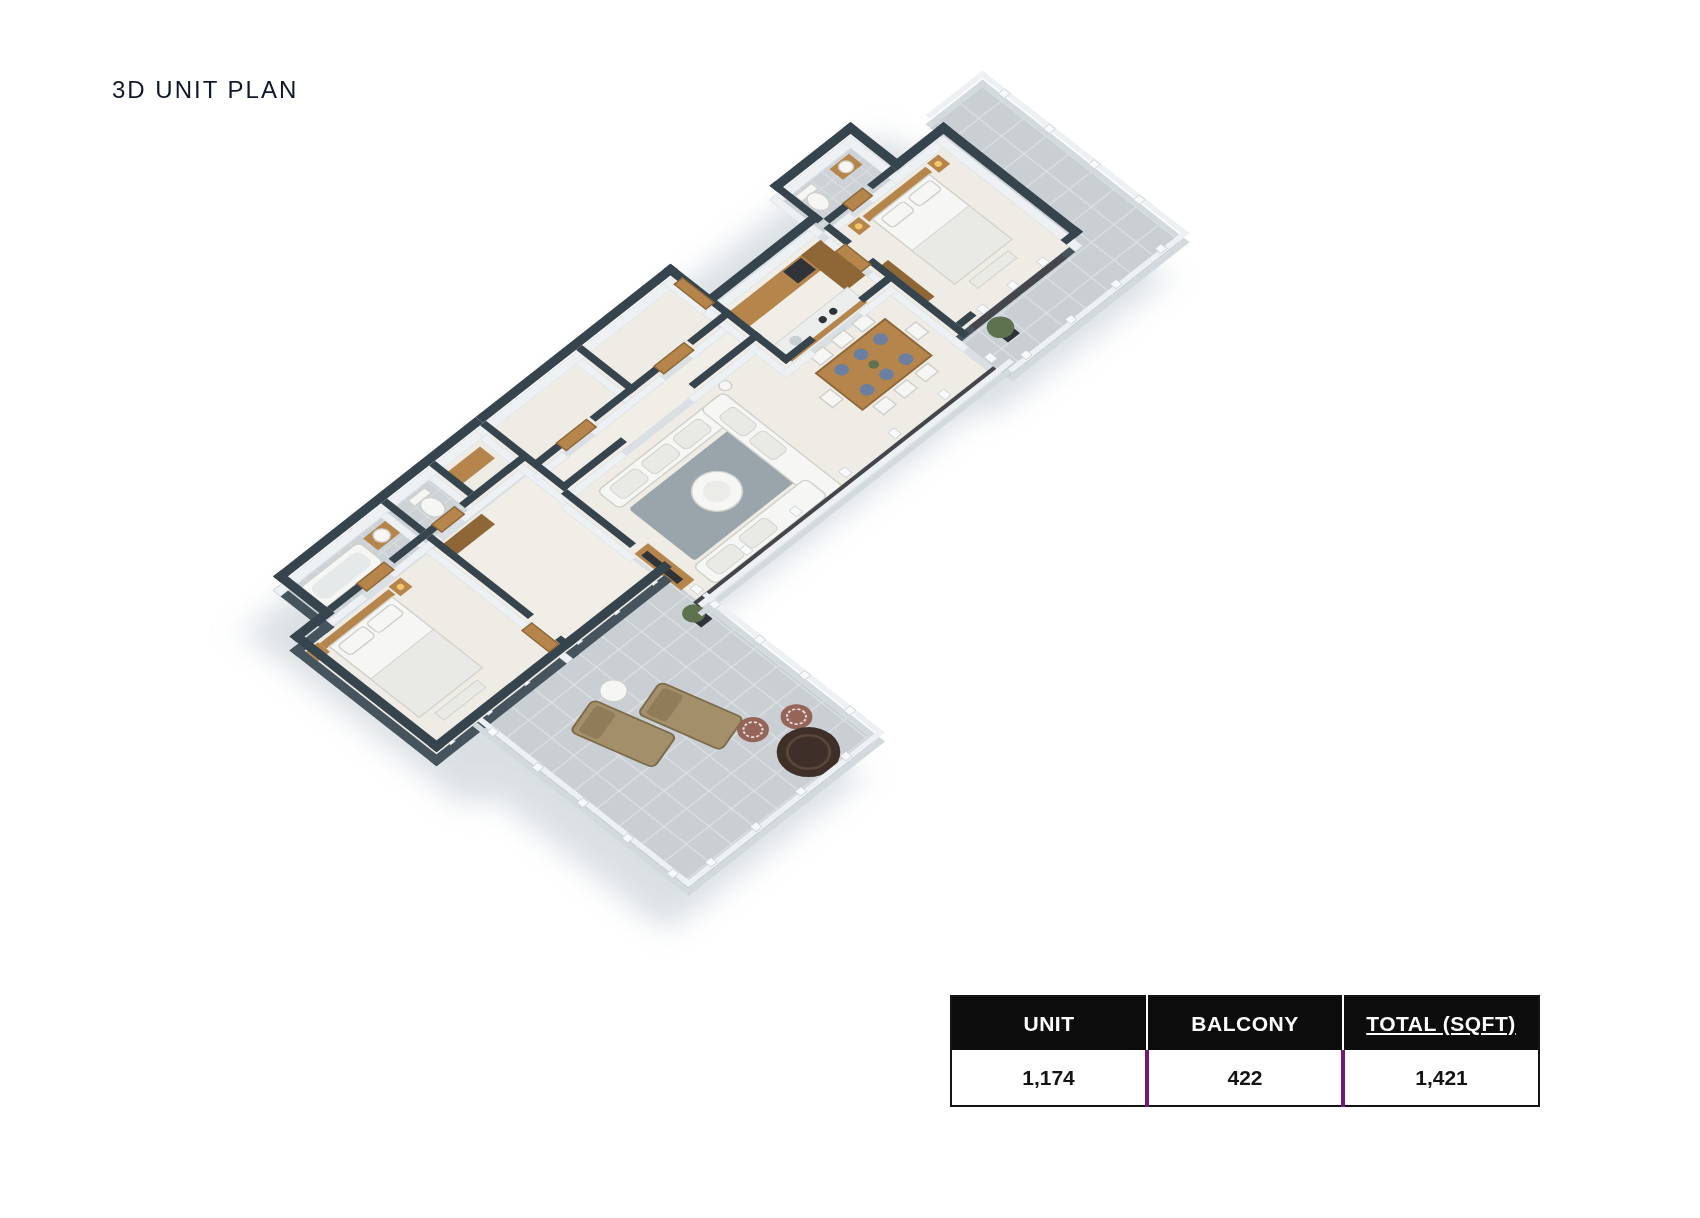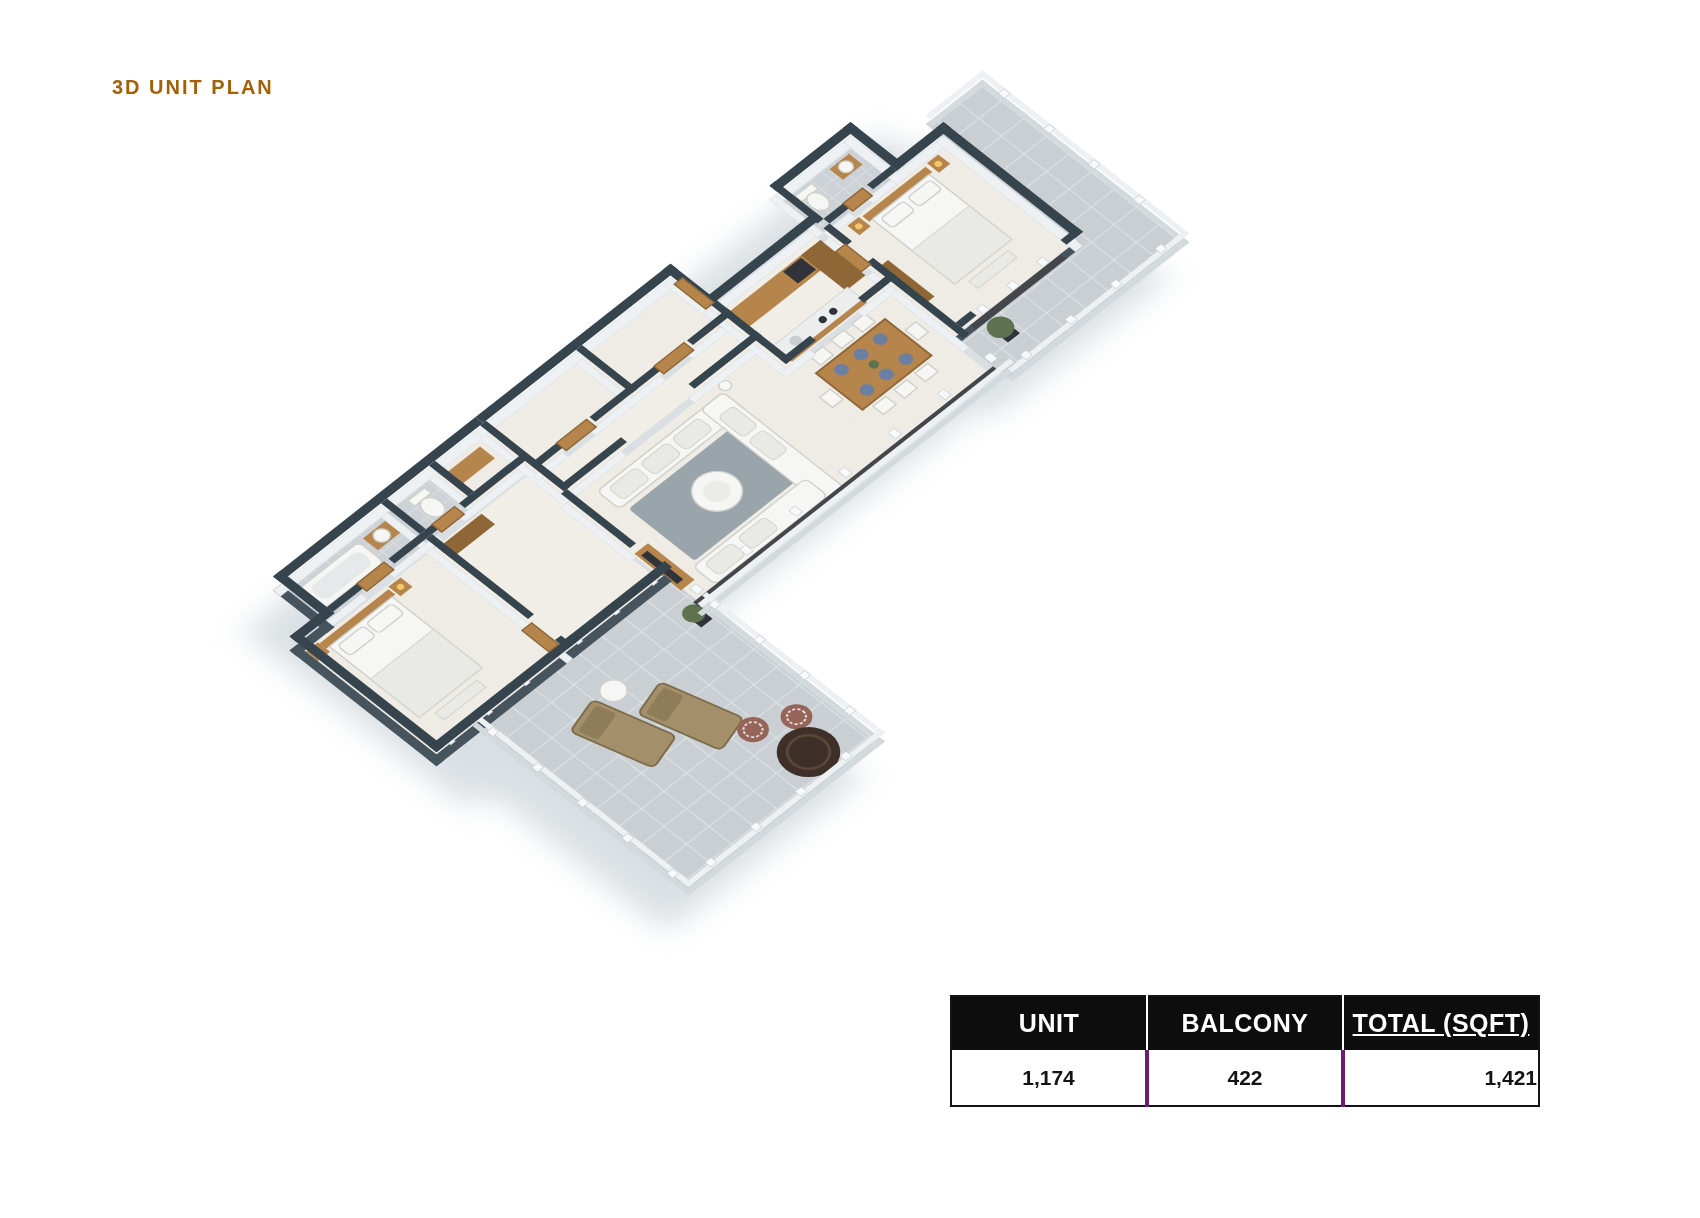--- a/index.html
+++ b/index.html
@@ -1,29 +1,29 @@
 <!DOCTYPE html>
 <html><head>
 <meta charset="utf-8">
 <style>
   html,body{margin:0;padding:0;background:#ffffff;}
   .page{position:relative;width:1700px;height:1218px;background:#ffffff;overflow:hidden;
         font-family:"Liberation Sans", sans-serif;}
   .title-block{position:absolute;left:112px;top:72px;}
   .title-block h1{margin:0;font-size:38px;font-weight:800;color:#1b1b1b;letter-spacing:1px;}
-  .title-block .sub{margin-top:4px;font-size:20px;font-weight:700;color:#a16207;letter-spacing:2px;}
+  .title-block .sub{margin-top:4px;font-size:24px;font-weight:400;color:#0f172a;letter-spacing:2px;}
   .plan-svg{position:absolute;left:0;top:0;}
   .area-table{position:absolute;left:950px;top:995px;width:590px;border-collapse:collapse;
               table-layout:fixed;border:2px solid #141414;}
-  .area-table th{background:#0d0d0d;color:#ffffff;font-size:25px;font-weight:700;height:51px;
+  .area-table th{background:#0d0d0d;color:#ffffff;font-size:21px;font-weight:700;height:51px;
                  letter-spacing:.5px;border-right:2px solid #ffffff;}
   .area-table th:last-child{border-right:none;text-decoration:underline;}
   .area-table td{background:#ffffff;color:#141414;font-size:21px;font-weight:700;height:53px;
                  text-align:center;border-right:4px solid #701a75;}
-  .area-table td:last-child{border-right:none;text-align:right;}
+  .area-table td:last-child{border-right:none;}
 
   
   .floor-cream{fill:#efece5;} .floor-cream2{fill:#f1eee7;}
   .white-furn{fill:#f6f6f4;stroke:#cfd0ca;stroke-width:1.5;}
   .soft-furn{fill:#e9e9e5;stroke:#d2d2cc;stroke-width:1;}
   .wood{fill:#b5854c;} .wood-d{fill:#8f6635;}
   .marble{fill:#eceded;stroke:#d3d6d6;stroke-width:1;}
   .dark{fill:#30343a;}
   .lampdot{fill:#f4c66a;}
   .green{fill:#5f7250;}

